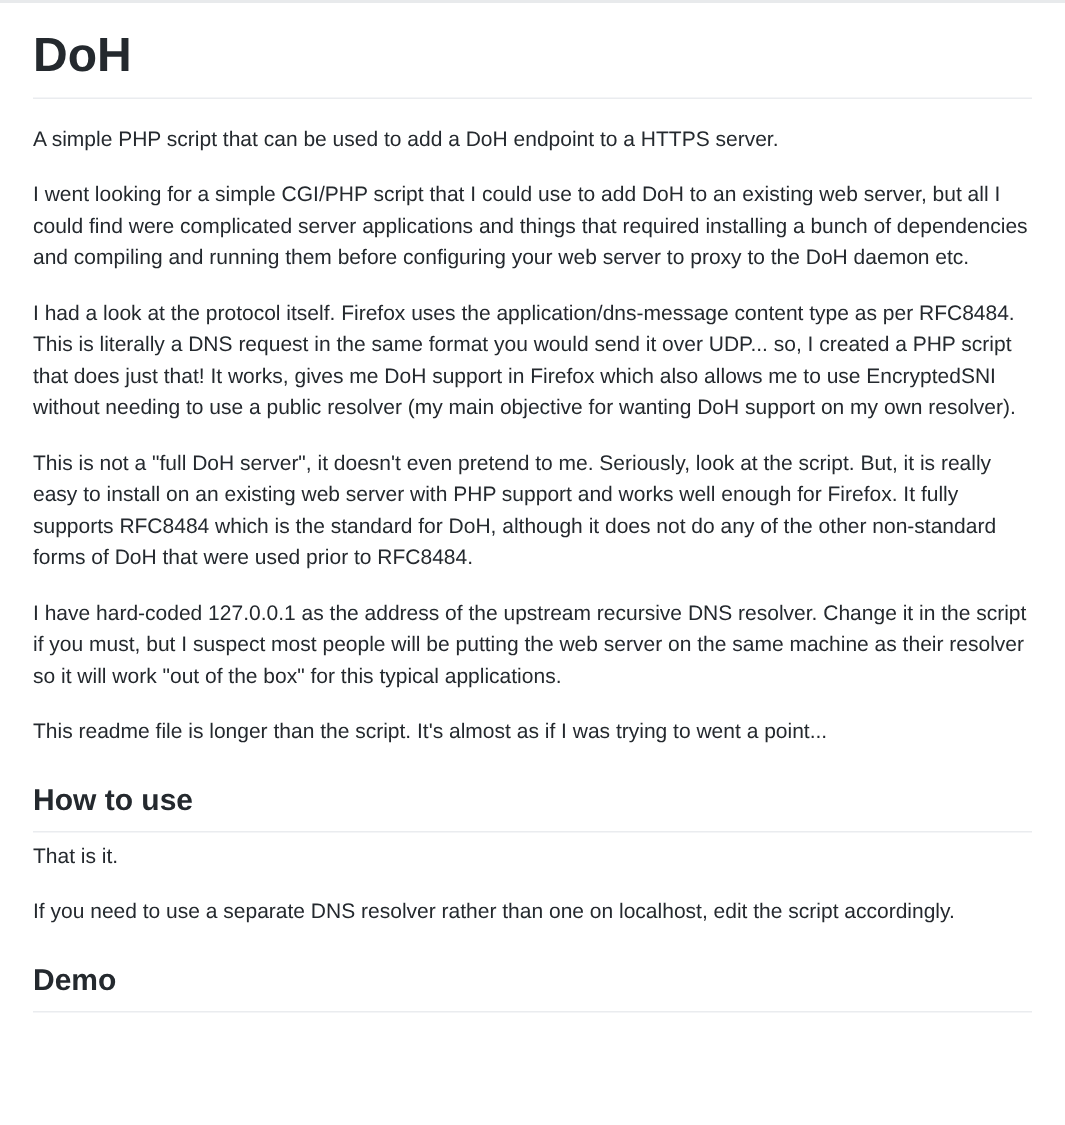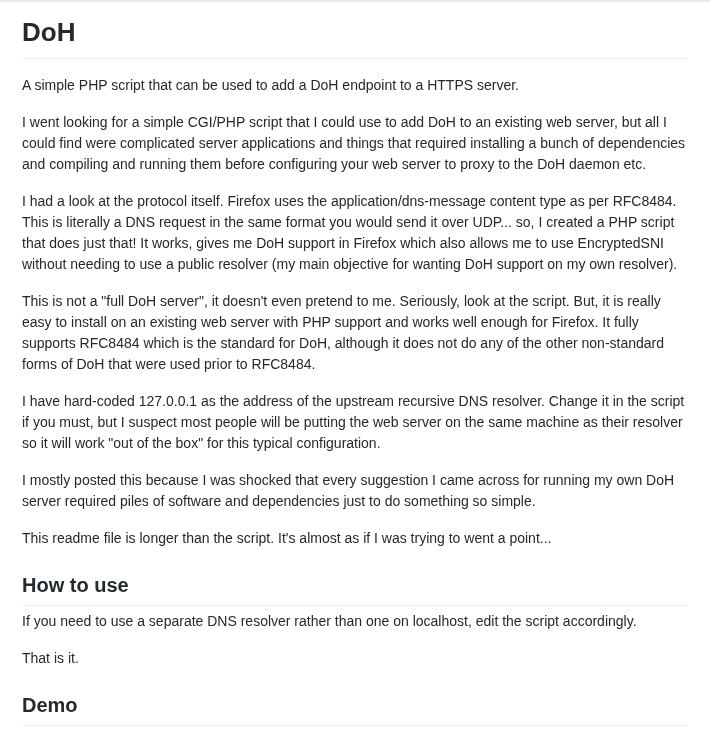--- a/index.html
+++ b/index.html
@@ -13,21 +13,21 @@
     height: 750px;
     font-family: "Liberation Sans", "DejaVu Sans", sans-serif;
     color: #24292e;
     border-top: 2px solid #e8eaec;
     overflow: hidden;
   }
   .readme {
     padding: 14px 22px 20px 22px;
   }
   h1.doc-title {
-    font-size: 26px;
+    font-size: 32px;
     font-weight: 600;
     line-height: 1.25;
     margin: 0 0 16px 0;
     padding-bottom: 9px;
     border-bottom: 1px solid #eaecef;
   }
   h2.section-heading {
     font-size: 20px;
     font-weight: 600;
     line-height: 1.25;
@@ -49,28 +49,27 @@
   <h1 class="doc-title">DoH</h1>
 
   <p class="body-text">A simple PHP script that can be used to add a DoH endpoint to a HTTPS server.</p>
 
   <p class="body-text">I went looking for a simple CGI/PHP script that I could use to add DoH to an existing web server, but all I could find were complicated server applications and things that required installing a bunch of dependencies and compiling and running them before configuring your web server to proxy to the DoH daemon etc.</p>
 
   <p class="body-text">I had a look at the protocol itself. Firefox uses the application/dns-message content type as per RFC8484. This is literally a DNS request in the same format you would send it over UDP... so, I created a PHP script that does just that! It works, gives me DoH support in Firefox which also allows me to use EncryptedSNI without needing to use a public resolver (my main objective for wanting DoH support on my own resolver).</p>
 
   <p class="body-text">This is not a "full DoH server", it doesn't even pretend to me. Seriously, look at the script. But, it is really easy to install on an existing web server with PHP support and works well enough for Firefox. It fully supports RFC8484 which is the standard for DoH, although it does not do any of the other non-standard forms of DoH that were used prior to RFC8484.</p>
 
-  <p class="body-text">I have hard-coded 127.0.0.1 as the address of the upstream recursive DNS resolver. Change it in the script if you must, but I suspect most people will be putting the web server on the same machine as their resolver so it will work "out of the box" for this typical configuration.</p>
+  <p class="body-text">I have hard-coded 127.0.0.1 as the address of the upstream recursive DNS resolver. Change it in the script if you must, but I suspect most people will be putting the web server on the same machine as their resolver so it will work "out of the box" for this typical applications.</p>
 
-  <p class="body-text">I mostly posted this because I was shocked that every suggestion I came across for running my own DoH server required piles of software and dependencies just to do something so simple.</p>
 
   <p class="body-text">This readme file is longer than the script. It's almost as if I was trying to went a point...</p>
 
   <h2 class="section-heading">How to use</h2>
 
 
+  <p class="body-text">That is it.</p>
+
   <p class="body-text">If you need to use a separate DNS resolver rather than one on localhost, edit the script accordingly.</p>
-
-  <p class="body-text">That is it.</p>
 
   <h2 class="section-heading">Demo</h2>
 
 </div>
 
 </body></html>

